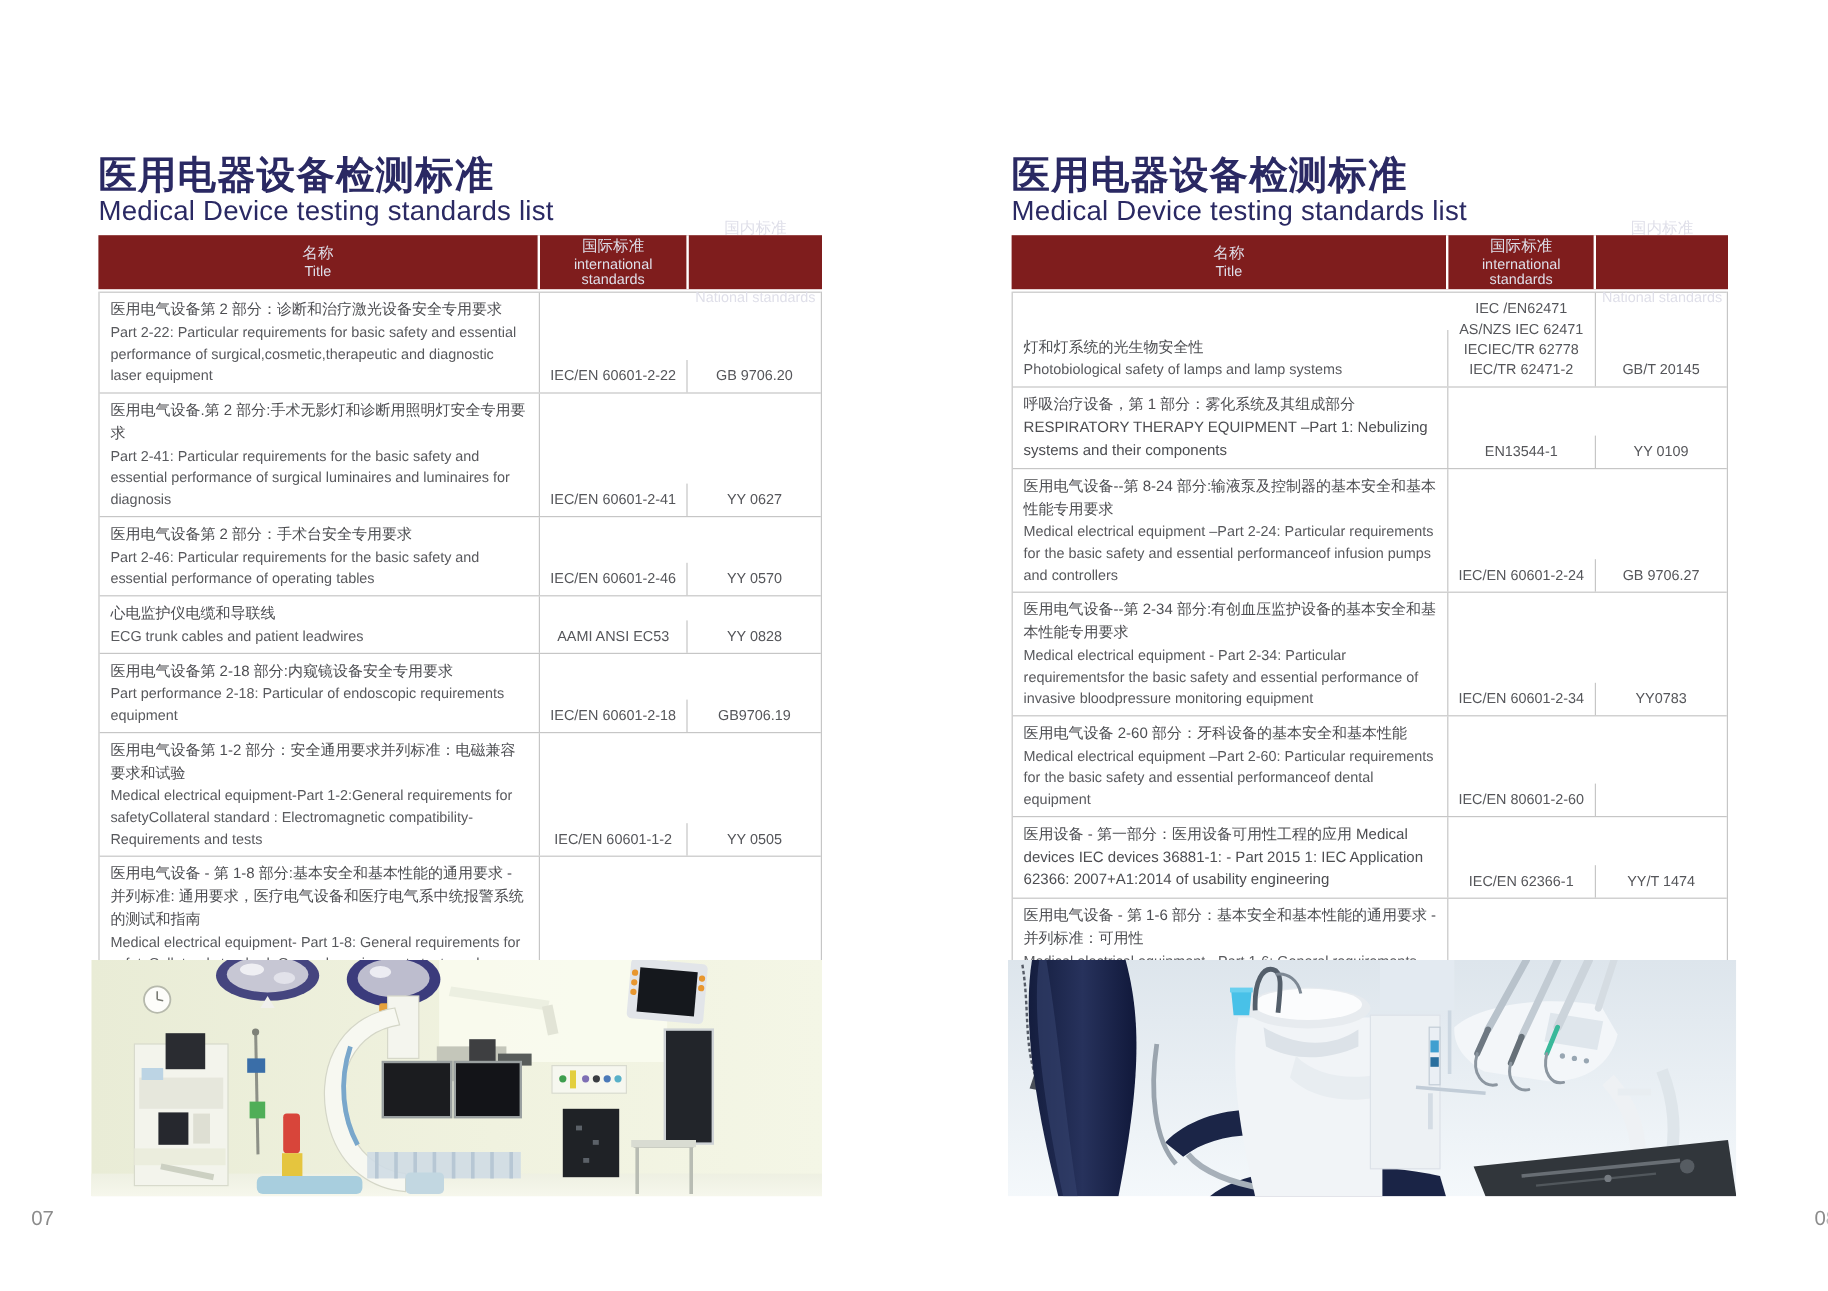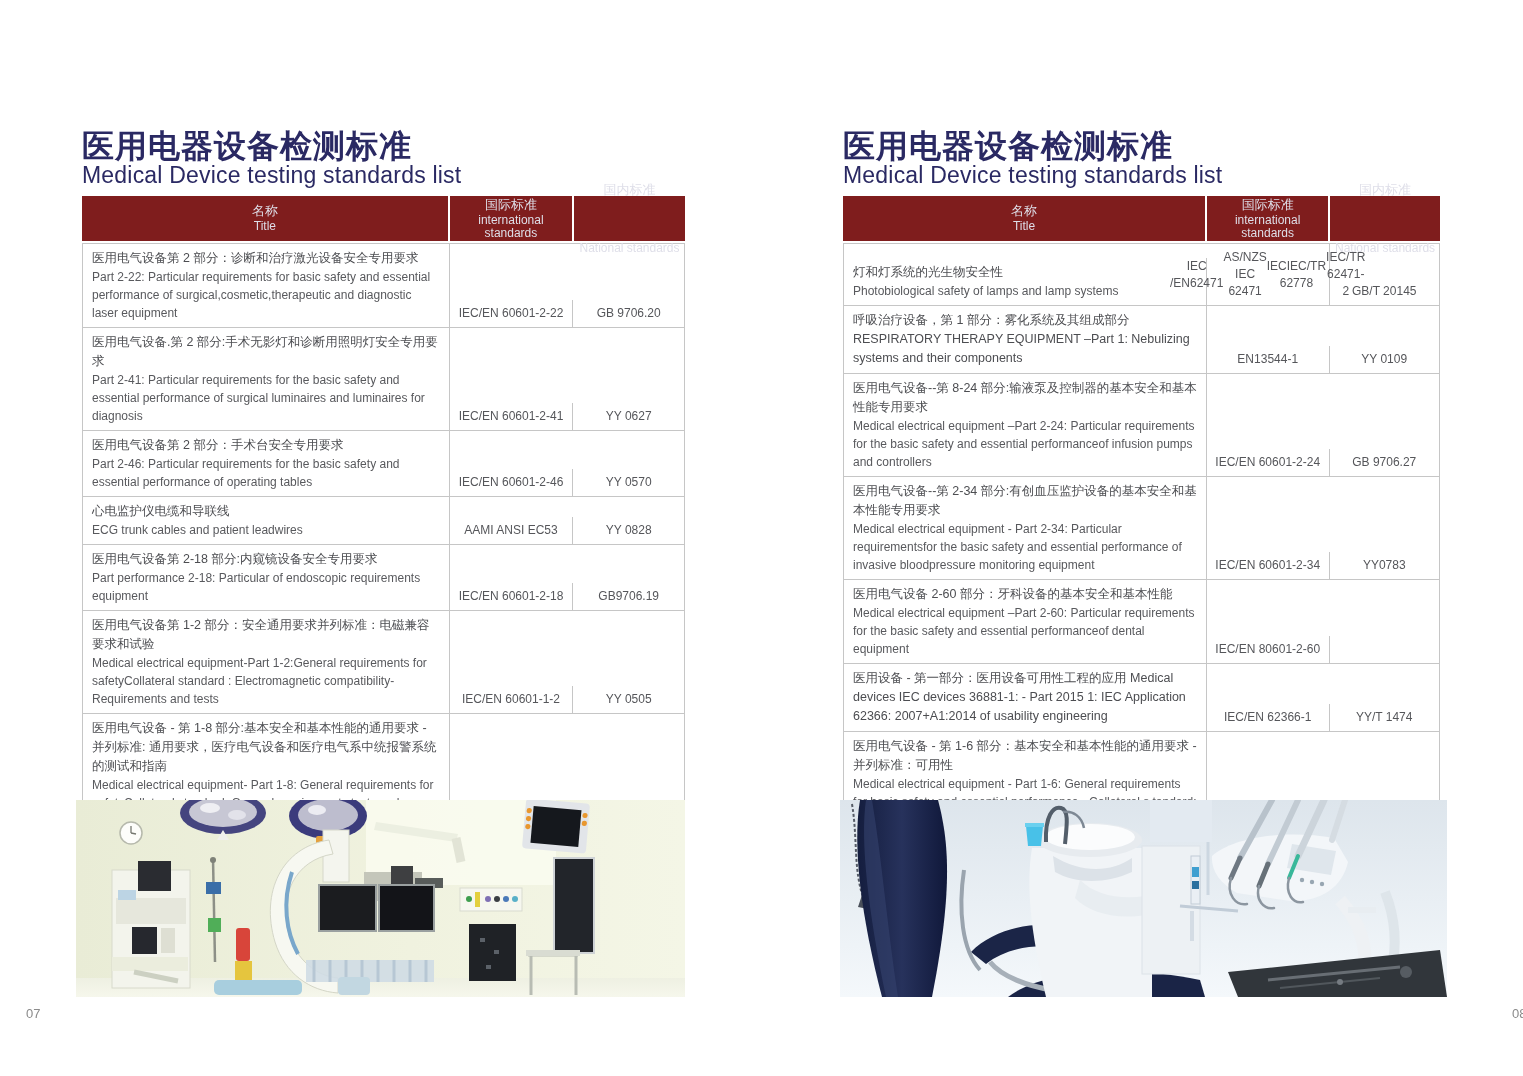--- a/index.html
+++ b/index.html
@@ -30,33 +30,33 @@
   .h-en{font-size:12px;line-height:13px;}
   .col0{width:61%;}
   .col1{width:20.6%;}
   .col2{width:18.4%;}
   .t-body{border:1px solid #c6c6c6;border-top:none;}
   .t-row{display:flex;border-top:1px solid #c6c6c6;align-items:flex-end;}
   .t-row:first-child{border-top:1px solid #c6c6c6;}
   .t-cell{padding:5px 6px;}
   .c-title{width:61%;border-right:1px solid #c6c6c6;padding:5px 9px;}
   .c-intl{
-    width:20.6%;border-right:1px solid #c6c6c6;display:flex;flex-direction:row;
+    width:20.6%;border-right:1px solid #c6c6c6;display:flex;flex-direction:column;
     justify-content:center;align-items:center;text-align:center;
   }
   .c-natl{
     width:18.4%;display:flex;flex-direction:column;justify-content:center;
     align-items:center;text-align:center;
   }
   .zh{font-size:12.5px;color:#4c4d51;line-height:19px;}
   .en{font-size:12px;color:#58595d;line-height:18px;}
   .std{font-size:12px;color:#55565a;line-height:17px;}
   .photo{position:absolute;top:800px;height:197px;overflow:hidden;}
   .photo svg{display:block;width:100%;height:100%;}
-  .page-number{position:absolute;top:1006px;font-size:13px;color:#8b8b8b;}
+  .page-number{position:absolute;top:1006px;font-size:17px;color:#8b8b8b;}
 </style>
 </head>
 <body>
 
 <h1 class="page-title-zh" style="left:82px;">医用电器设备检测标准</h1>
 <h2 class="page-title-en" style="left:82px;">Medical Device testing standards list</h2>
 
 <div class="std-table" style="left:82px;width:603px;">
     <div class="t-header">
       <div class="h-cell col0">

